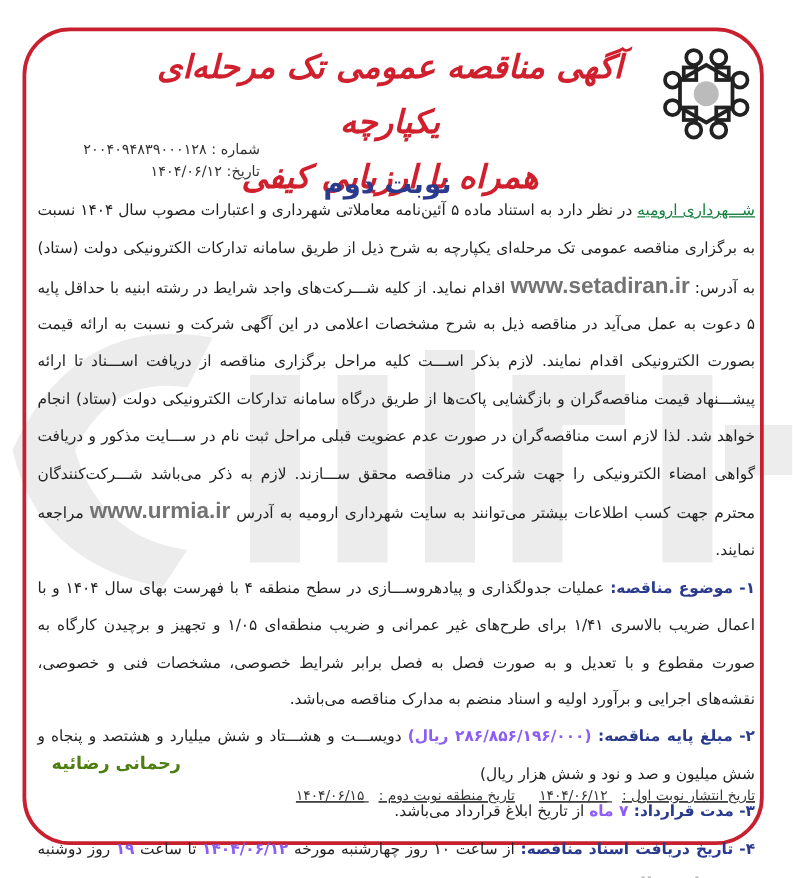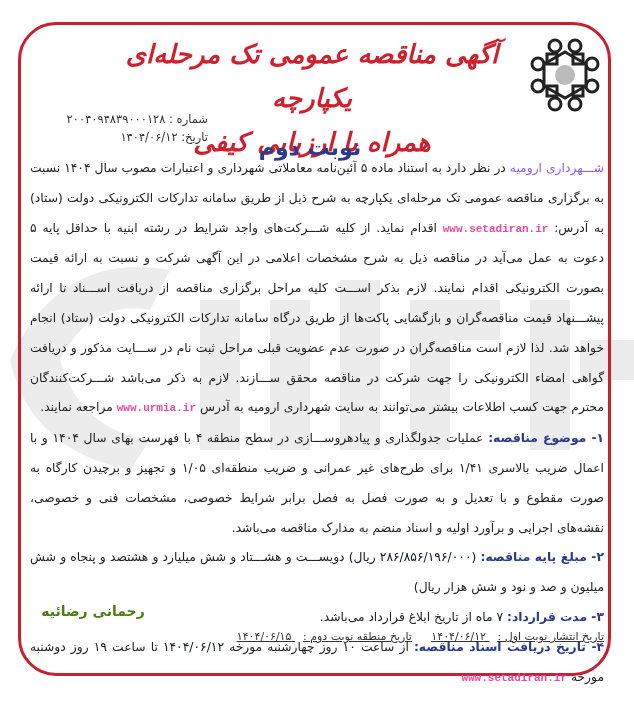--- a/index.html
+++ b/index.html
@@ -83,24 +83,24 @@
     left: 30px;
     top: 154px;
     width: 574px;
     direction: rtl;
     text-align: justify;
     font-size: 12.3px;
     line-height: 29.8px;
     color: #222;
   }
   .body-text p { margin: 0; }
-  .green { color: #8b5cf6; }
-  .red-url { color: #ec4899; font-weight: bold; font-family: Liberation Mono, monospace; font-size: 11px; }
+  .green { color: #15803d; text-decoration: underline; }
+  .red-url { color: #737373; font-weight: bold; font-family: Liberation Sans, sans-serif; font-size: 18px; }
   .label { color: #2a3a8c; font-weight: bold; }
-  .value-red { color: #0f172a; font-weight: normal; }
+  .value-red { color: #8b5cf6; font-weight: bold; }
   .signature {
     position: absolute;
     left: 38px;
     top: 598px;
     width: 110px;
     direction: rtl;
     text-align: center;
     color: #4d7c0f;
     font-weight: bold;
     font-size: 14px;

